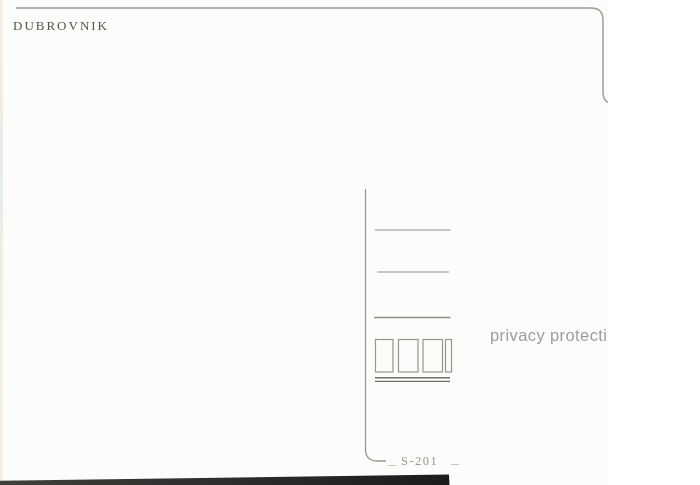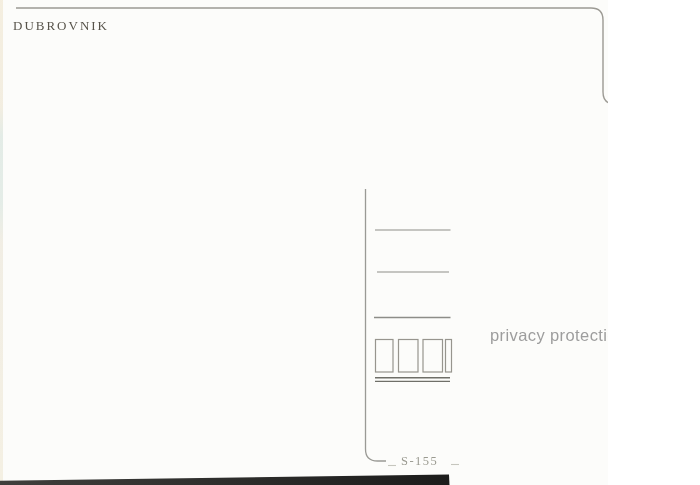--- a/index.html
+++ b/index.html
@@ -99,15 +99,15 @@
 
     <polygon points="0,480.8 449,474.5 449.5,485 0,485" fill="url(#bandGrad)"></polygon>
   </svg>
 
   <div class="postcard-title">DUBROVNIK</div>
 
   <div class="watermark">
     <div>privacy protection</div>
   </div>
 
-  <div class="serial">S-155</div>
+  <div class="serial">S-201</div>
 
 </div>
 
 </body></html>

